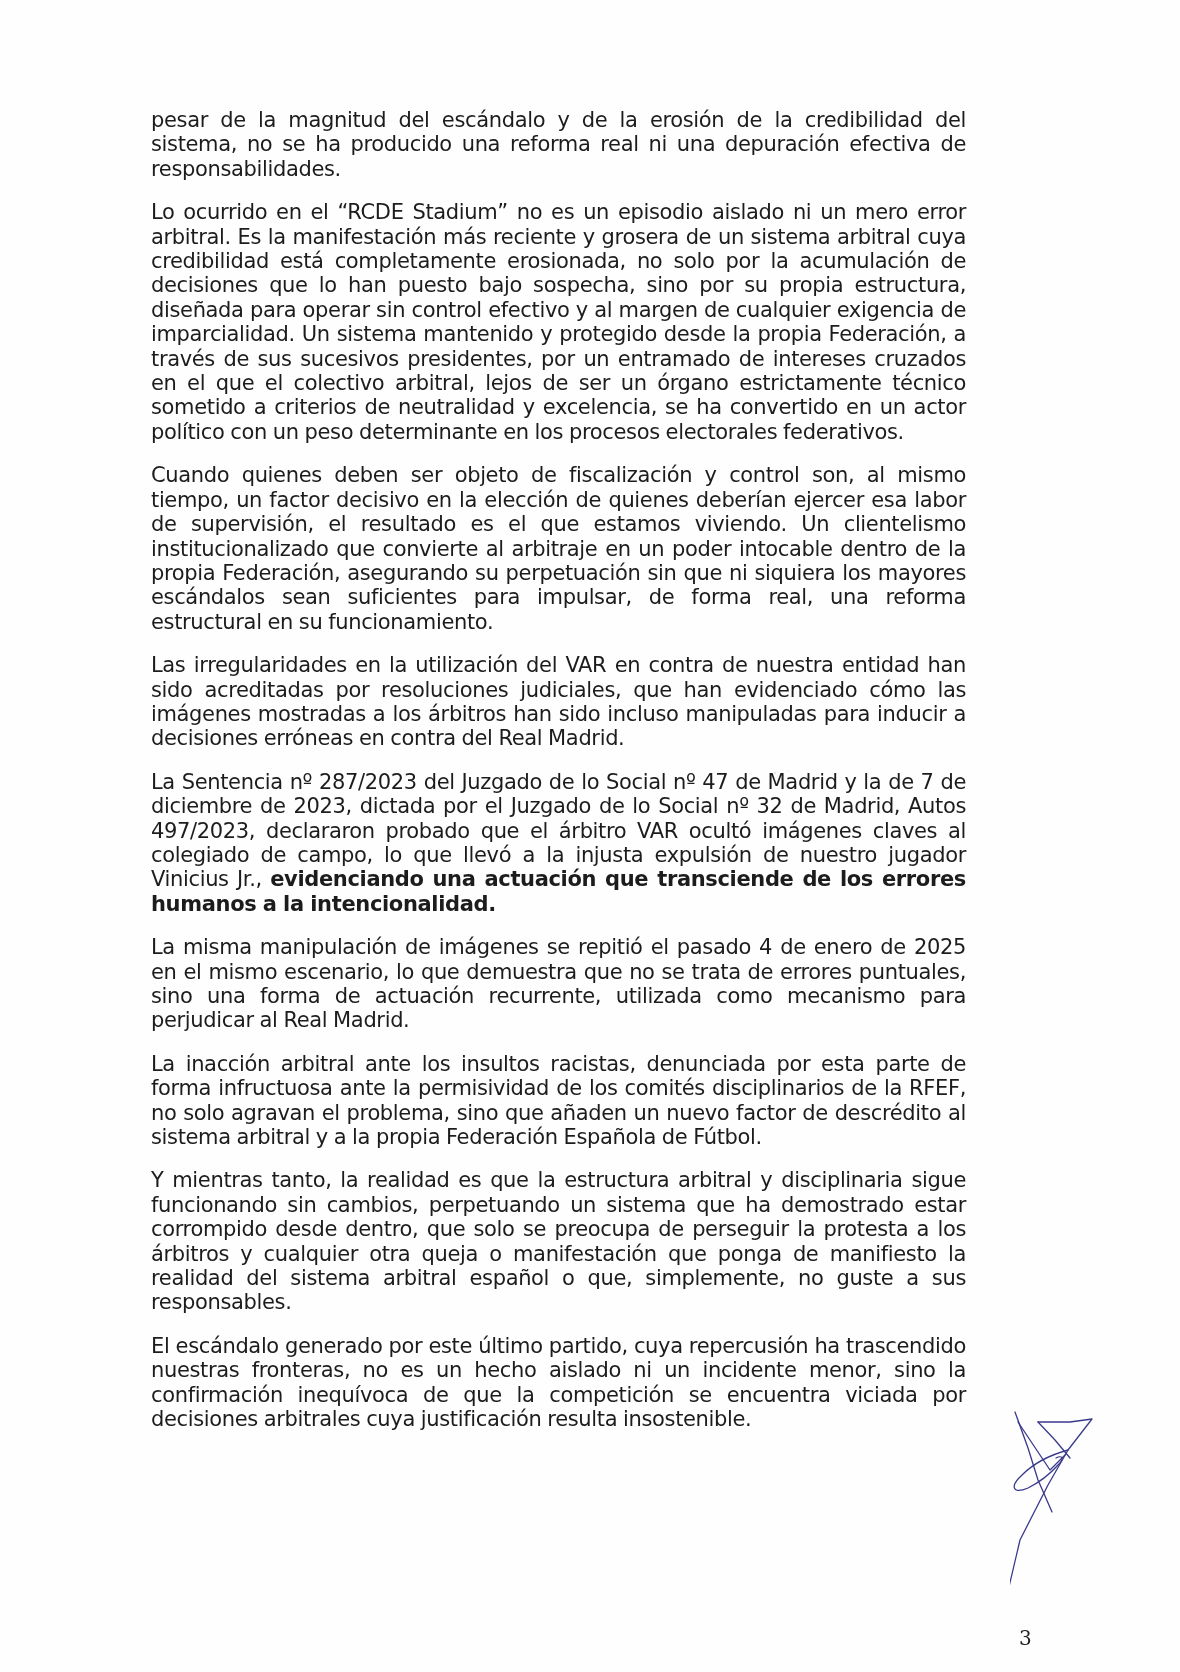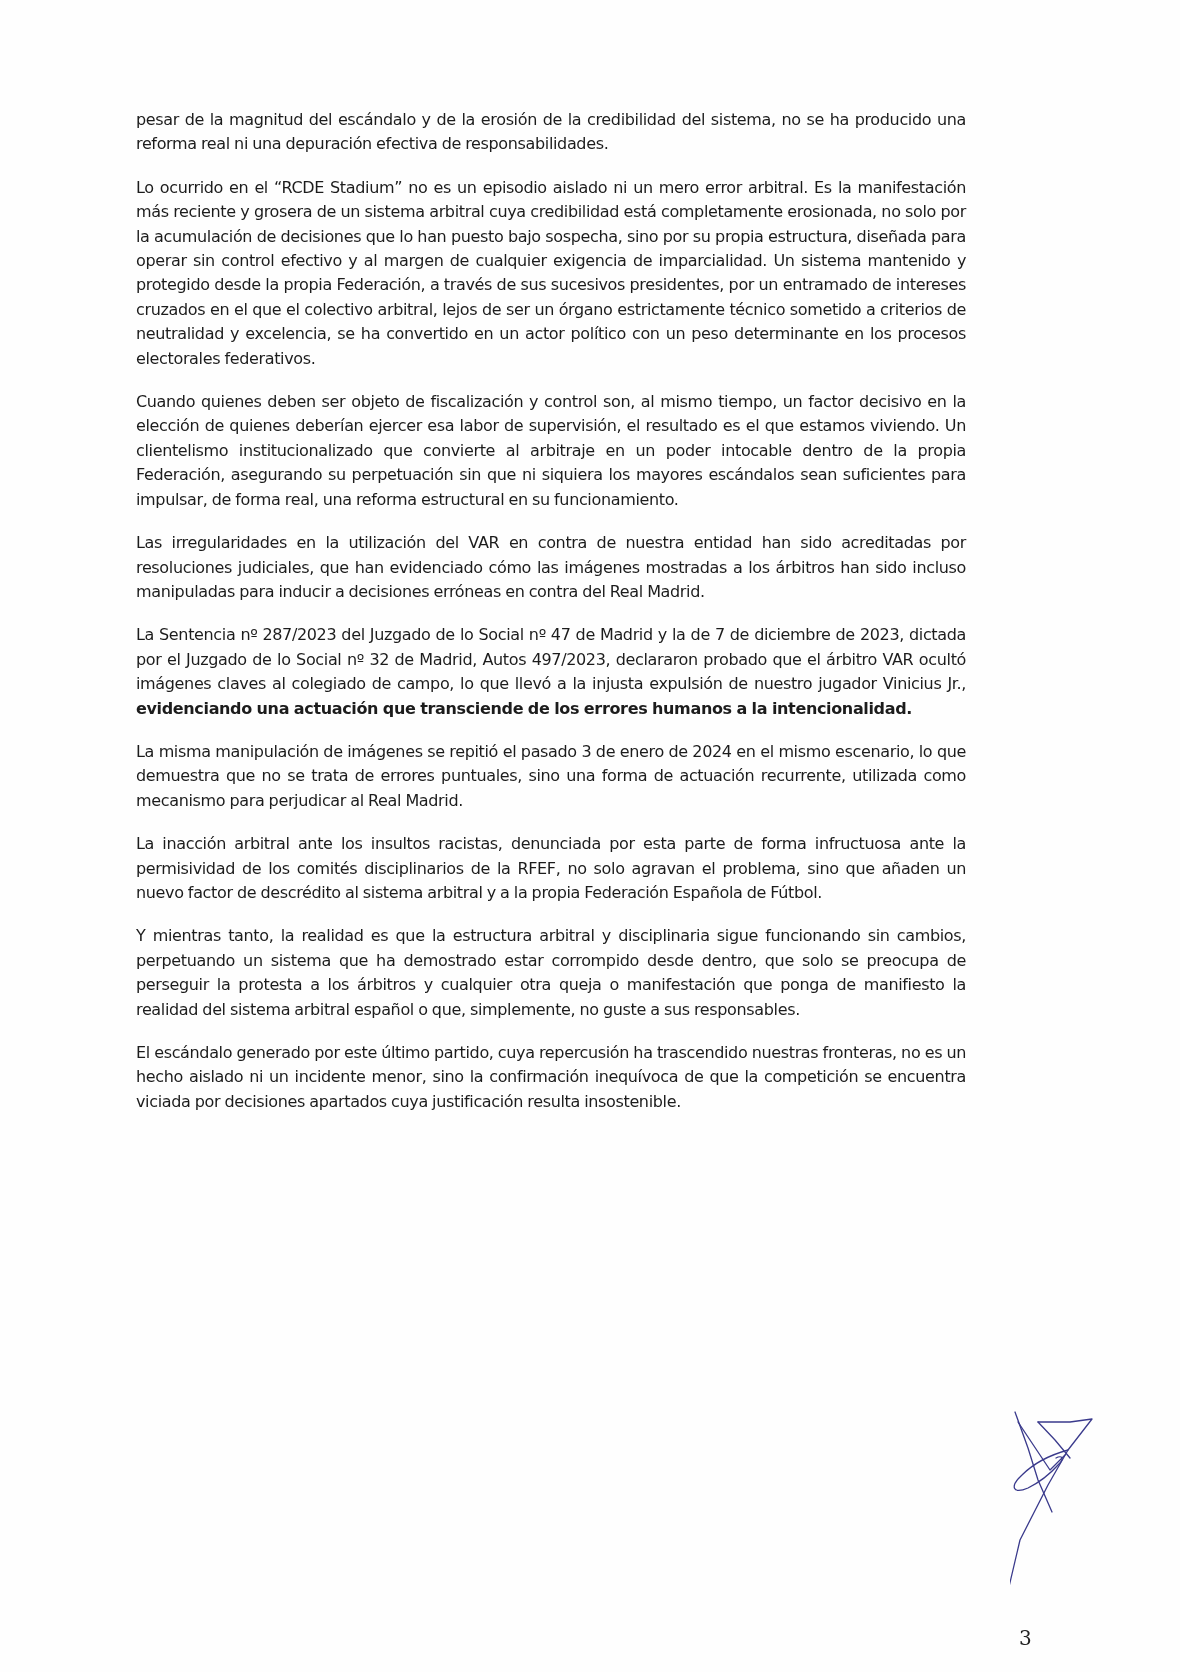--- a/index.html
+++ b/index.html
@@ -22,22 +22,22 @@
     height: 1672px;
     background: #fefefe;
   }
   .body-text {
     position: absolute;
     left: 136px;
     top: 108px;
     width: 830px;
   }
   .para {
-    margin: 0 0 19px 0;
-    font-size: 16px;
+    margin: 0 0 19px 15px;
+    font-size: 21px;
     line-height: 24.4px;
     text-align: justify;
     letter-spacing: -0.35px;
     word-spacing: -0.5px;
   }
   .para b {
     font-weight: bold;
   }
   .signature {
     position: absolute;
@@ -67,24 +67,24 @@
 <body>
 
 <div class="page">
 
   <div class="body-text">
     <p class="para"><span>pesar de la magnitud del escándalo y de la erosión de la credibilidad del sistema, no se ha producido una reforma real ni una depuración efectiva de responsabilidades.</span></p>
     <p class="para"><span>Lo ocurrido en el “RCDE Stadium” no es un episodio aislado ni un mero error arbitral. Es la manifestación más reciente y grosera de un sistema arbitral cuya credibilidad está completamente erosionada, no solo por la acumulación de decisiones que lo han puesto bajo sospecha, sino por su propia estructura, diseñada para operar sin control efectivo y al margen de cualquier exigencia de imparcialidad. Un sistema mantenido y protegido desde la propia Federación, a través de sus sucesivos presidentes, por un entramado de intereses cruzados en el que el colectivo arbitral, lejos de ser un órgano estrictamente técnico sometido a criterios de neutralidad y excelencia, se ha convertido en un actor político con un peso determinante en los procesos electorales federativos.</span></p>
     <p class="para"><span>Cuando quienes deben ser objeto de fiscalización y control son, al mismo tiempo, un factor decisivo en la elección de quienes deberían ejercer esa labor de supervisión, el resultado es el que estamos viviendo. Un clientelismo institucionalizado que convierte al arbitraje en un poder intocable dentro de la propia Federación, asegurando su perpetuación sin que ni siquiera los mayores escándalos sean suficientes para impulsar, de forma real, una reforma estructural en su funcionamiento.</span></p>
     <p class="para"><span>Las irregularidades en la utilización del VAR en contra de nuestra entidad han sido acreditadas por resoluciones judiciales, que han evidenciado cómo las imágenes mostradas a los árbitros han sido incluso manipuladas para inducir a decisiones erróneas en contra del Real Madrid.</span></p>
     <p class="para"><span>La Sentencia nº 287/2023 del Juzgado de lo Social nº 47 de Madrid y la de 7 de diciembre de 2023, dictada por el Juzgado de lo Social nº 32 de Madrid, Autos 497/2023, declararon probado que el árbitro VAR ocultó imágenes claves al colegiado de campo, lo que llevó a la injusta expulsión de nuestro jugador Vinicius Jr., </span><b>evidenciando una actuación que transciende de los errores humanos a la intencionalidad.</b></p>
-    <p class="para"><span>La misma manipulación de imágenes se repitió el pasado 3 de enero de 2024 en el mismo escenario, lo que demuestra que no se trata de errores puntuales, sino una forma de actuación recurrente, utilizada como mecanismo para perjudicar al Real Madrid.</span></p>
+    <p class="para"><span>La misma manipulación de imágenes se repitió el pasado 4 de enero de 2025 en el mismo escenario, lo que demuestra que no se trata de errores puntuales, sino una forma de actuación recurrente, utilizada como mecanismo para perjudicar al Real Madrid.</span></p>
     <p class="para"><span>La inacción arbitral ante los insultos racistas, denunciada por esta parte de forma infructuosa ante la permisividad de los comités disciplinarios de la RFEF, no solo agravan el problema, sino que añaden un nuevo factor de descrédito al sistema arbitral y a la propia Federación Española de Fútbol.</span></p>
     <p class="para"><span>Y mientras tanto, la realidad es que la estructura arbitral y disciplinaria sigue funcionando sin cambios, perpetuando un sistema que ha demostrado estar corrompido desde dentro, que solo se preocupa de perseguir la protesta a los árbitros y cualquier otra queja o manifestación que ponga de manifiesto la realidad del sistema arbitral español o que, simplemente, no guste a sus responsables.</span></p>
-    <p class="para"><span>El escándalo generado por este último partido, cuya repercusión ha trascendido nuestras fronteras, no es un hecho aislado ni un incidente menor, sino la confirmación inequívoca de que la competición se encuentra viciada por decisiones apartados cuya justificación resulta insostenible.</span></p>
+    <p class="para"><span>El escándalo generado por este último partido, cuya repercusión ha trascendido nuestras fronteras, no es un hecho aislado ni un incidente menor, sino la confirmación inequívoca de que la competición se encuentra viciada por decisiones arbitrales cuya justificación resulta insostenible.</span></p>
   </div>
 
   <svg class="speck" viewBox="0 0 30 20">
     <circle cx="5" cy="8" r="1" fill="#888"></circle>
     <circle cx="12" cy="12" r="0.8" fill="#999"></circle>
     <circle cx="18" cy="6" r="0.7" fill="#999"></circle>
     <circle cx="22" cy="14" r="0.9" fill="#aaa"></circle>
   </svg>
 
   <svg class="signature" viewBox="0 0 120 250">

